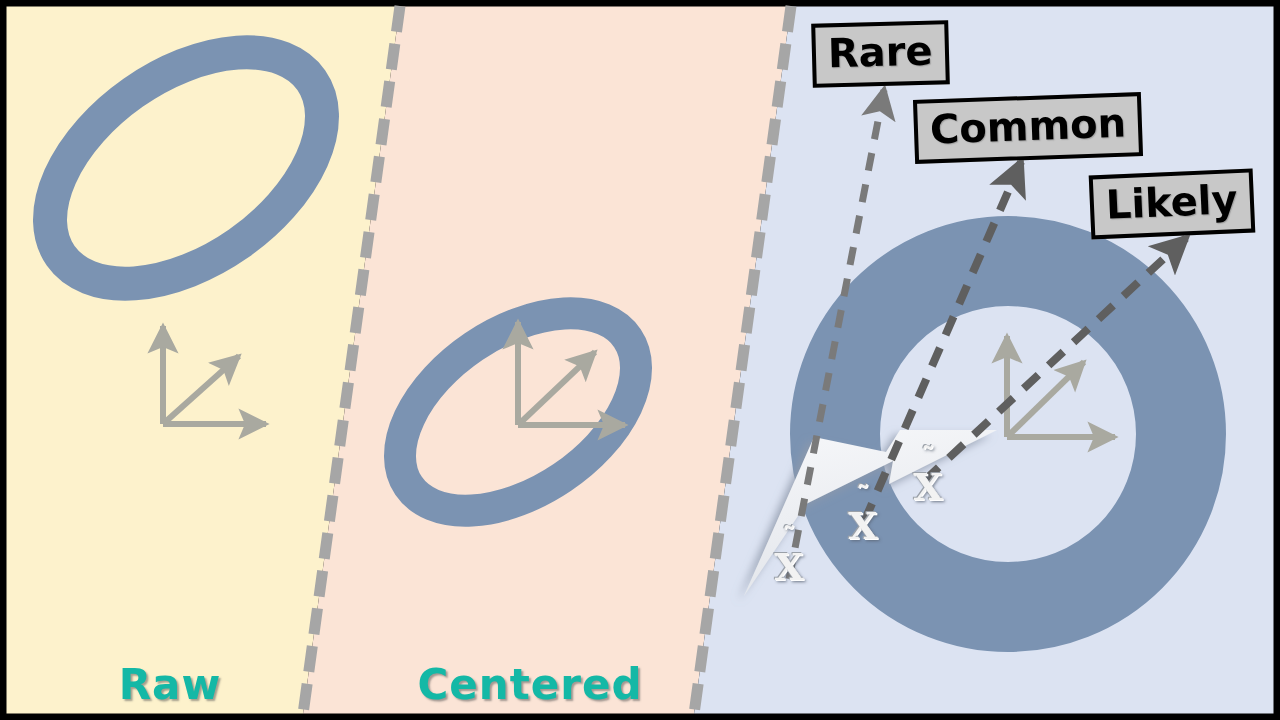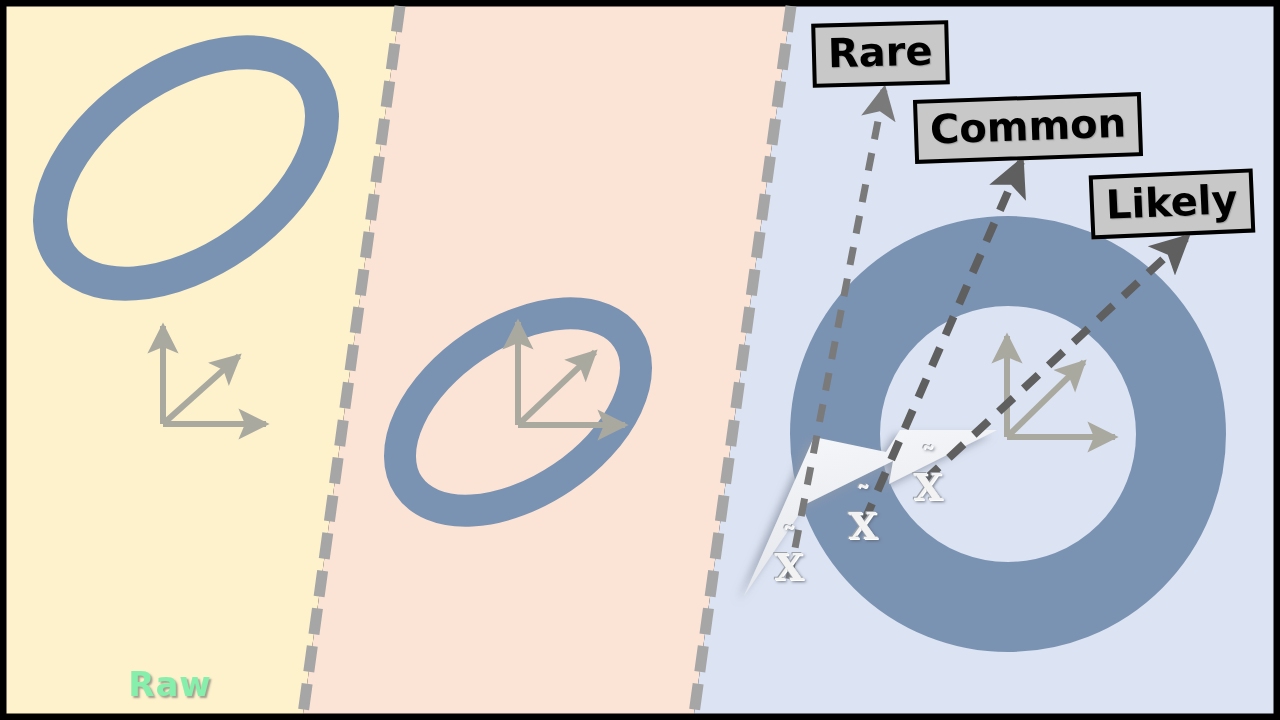--- a/index.html
+++ b/index.html
@@ -16,22 +16,22 @@
     font-family: "DejaVu Sans", sans-serif;
   }
   #canvas {
     position: absolute;
     inset: 0;
   }
   .panel-label {
     position: absolute;
     font-family: "DejaVu Sans", sans-serif;
     font-weight: 700;
-    font-size: 34px;
-    color: #86efac;
+    font-size: 42px;
+    color: #14b8a6;
     letter-spacing: 1px;
     white-space: nowrap;
     text-shadow: 2px 2px 2px rgba(90,90,90,0.55);
     transform: translate(-50%, -50%);
     pointer-events: none;
   }
   .callout {
     position: absolute;
     background: #c8c8c8;
     border: 4px solid #000000;
@@ -185,19 +185,20 @@
     <span>Rare</span>
   </div>
   <div class="callout" style="left:914px; top:96px; transform:rotate(-2deg);">
     <span>Common</span>
   </div>
   <div class="callout" style="left:1090px; top:172px; transform:rotate(-2.5deg);">
     <span>Likely</span>
   </div>
 
   <div class="panel-label" style="left:170px; top:684px;">Raw</div>
+  <div class="panel-label" style="left:530px; top:684px;">Centered</div>
 
   <svg style="position:absolute; inset:0; pointer-events:none;" viewBox="0 0 1280 720" width="1280" height="720">
     <line x1="400" y1="6" x2="303" y2="714" stroke="#a6a6a6" stroke-width="11" stroke-dasharray="26 12"></line>
     <line x1="791" y1="6" x2="694" y2="714" stroke="#a6a6a6" stroke-width="11" stroke-dasharray="26 12"></line>
   </svg>
 
 </div>
 
 </body></html>

